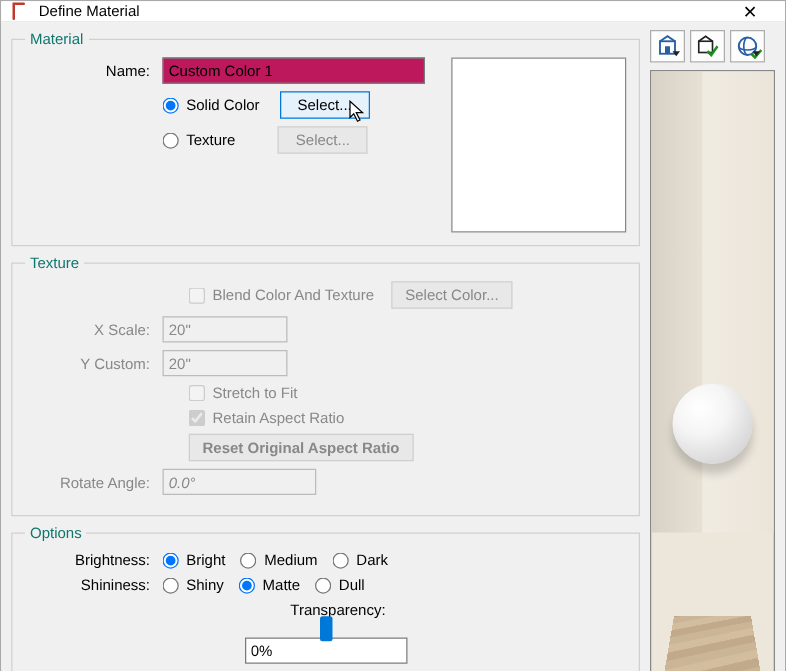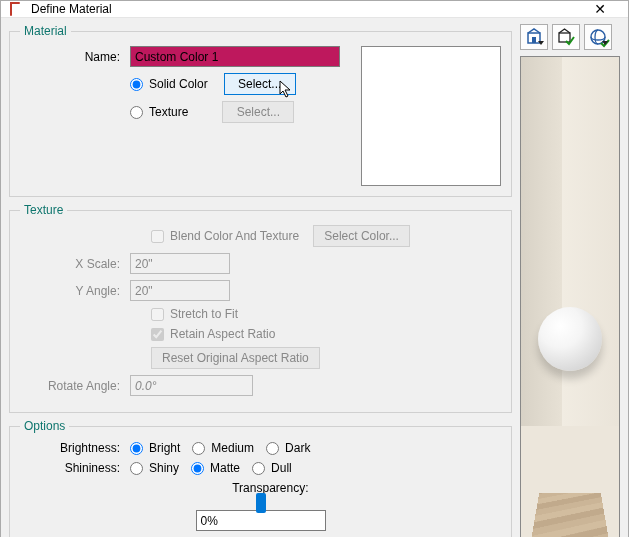--- a/index.html
+++ b/index.html
@@ -194,37 +194,37 @@
             </span>
             <button class="btn" disabled="" style="min-width:90px; margin-left:8px;">
               <span>Select Color...</span>
             </button>
           </div>
           <div class="row">
             <span class="label disabled">X Scale:</span>
             <input type="text" class="field" disabled="" style="width: 100px;" value="20&quot;">
           </div>
           <div class="row">
-            <span class="label disabled">Y Angle:</span>
+            <span class="label disabled">Y Custom:</span>
             <input type="text" class="field" disabled="" style="width: 100px;" value="20&quot;">
           </div>
           <div class="row indent2">
             <span class="check disabled">
               <input type="checkbox" disabled="" style="">
               <label>Stretch to Fit</label>
             </span>
           </div>
           <div class="row indent2">
             <span class="check disabled">
               <input type="checkbox" disabled="" checked="" style="">
               <label>Retain Aspect Ratio</label>
             </span>
           </div>
           <div class="row indent2">
-            <button class="btn" disabled="" style="min-width:160px;">
+            <button class="btn" disabled="" style="min-width:160px;font-weight:bold;">
               <span>Reset Original Aspect Ratio</span>
             </button>
           </div>
           <div class="row">
             <span class="label disabled">Rotate Angle:</span>
             <input type="text" class="field" disabled="" style="width: 123px; font-style: italic;" value="0.0°">
           </div>
         </fieldset>
 
         <fieldset style="margin-bottom:0;">

